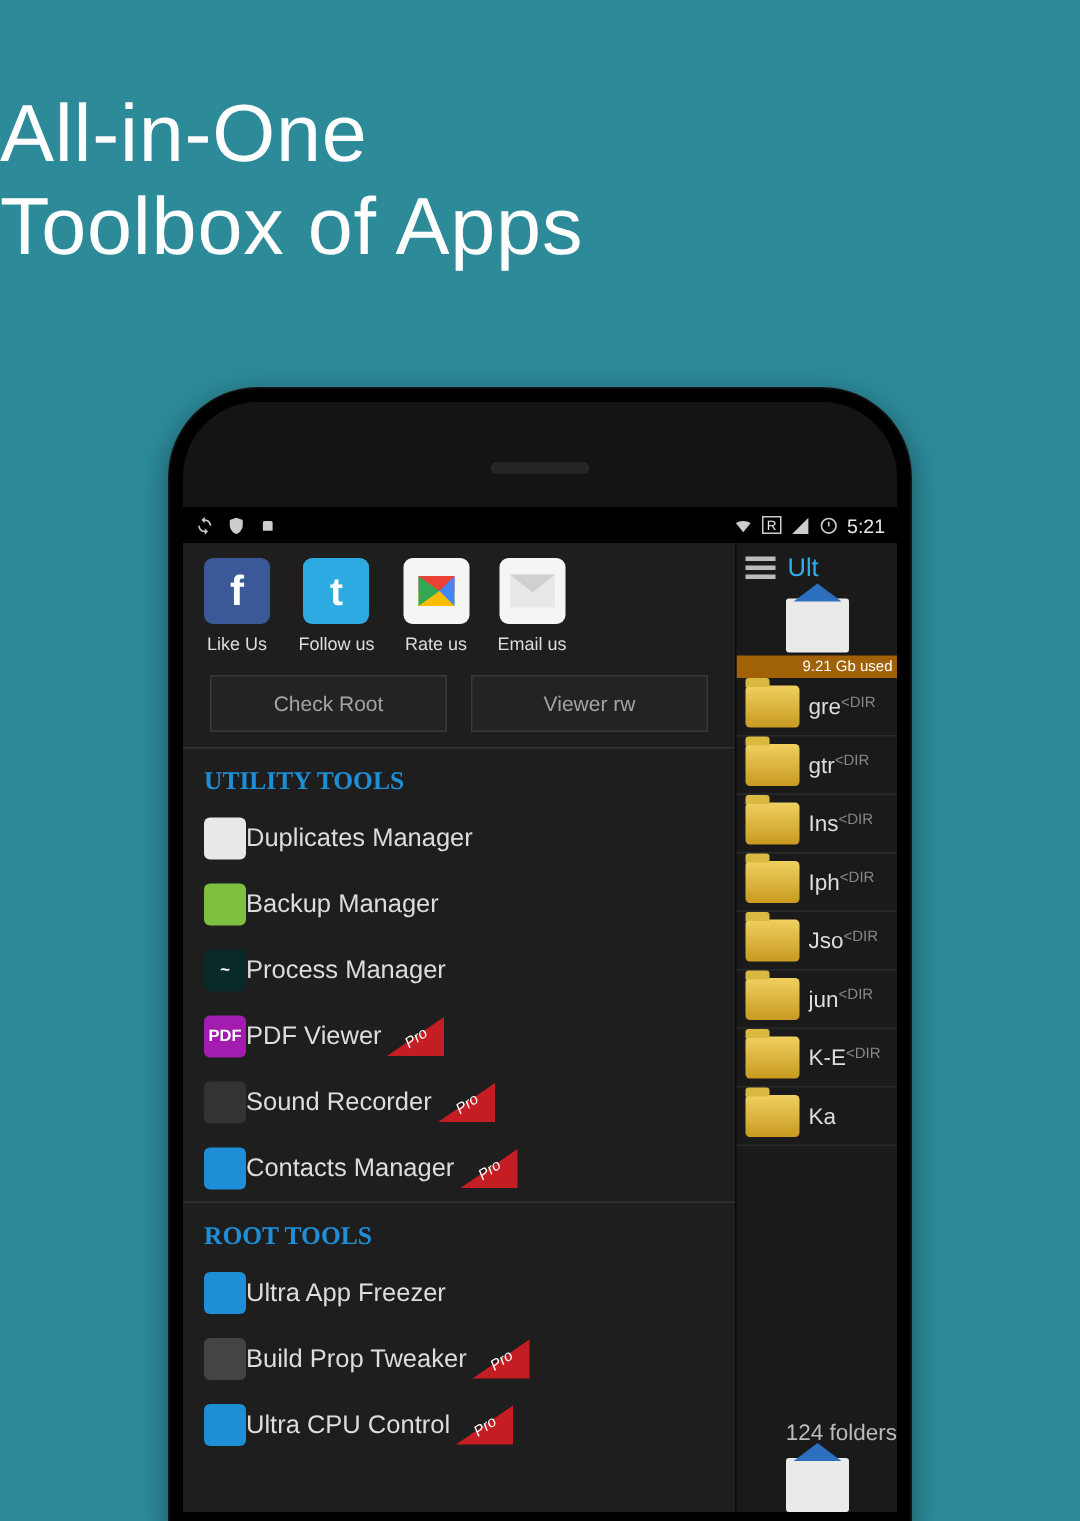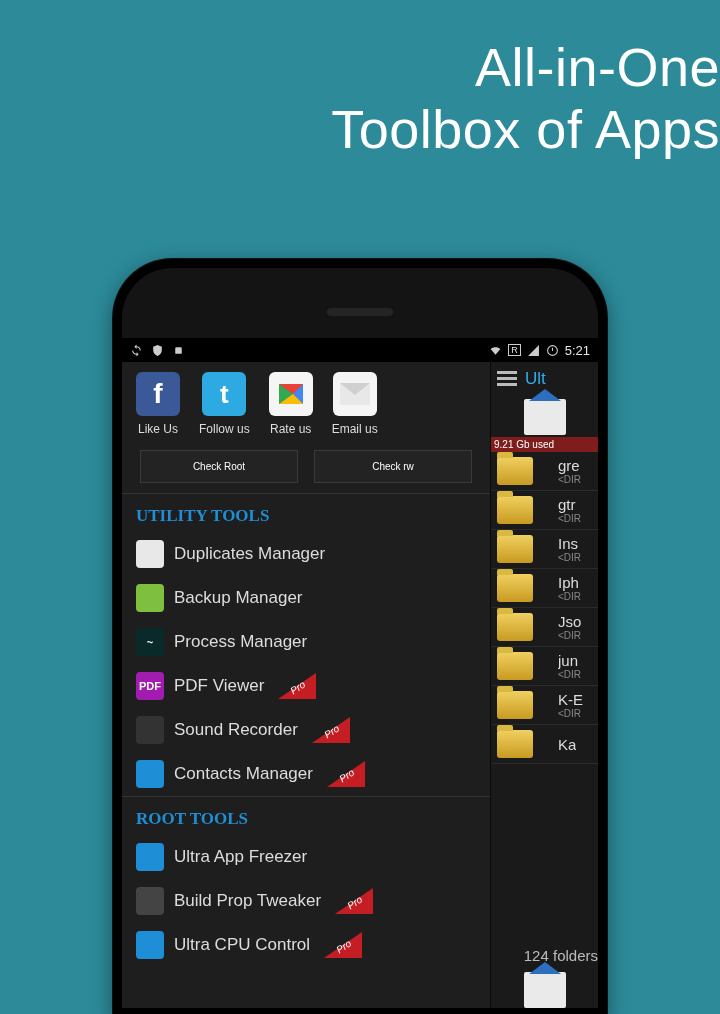--- a/index.html
+++ b/index.html
@@ -5,26 +5,26 @@
 * { margin: 0; padding: 0; box-sizing: border-box; }
 body {
   width: 720px;
   height: 1014px;
   background: #2c8a99;
   font-family: -apple-system, Helvetica, Arial, sans-serif;
   overflow: hidden;
   position: relative;
 }
 .hero-title {
-  text-align: right;
+  text-align: left;
   color: #fff;
   font-weight: 300;
   font-size: 54px;
   line-height: 1.15;
-  padding-top: 36px;
+  padding-top: 58px;
   letter-spacing: 0.5px;
 }
 .phone {
   position: absolute;
   left: 112px;
   top: 258px;
   width: 496px;
   height: 760px;
   background: #000;
   border-radius: 60px 60px 0 0;
@@ -96,39 +96,38 @@
 .play { background: #f5f5f5; }
 .email { background: #f5f5f5; }
 .btn-row {
   display: flex; gap: 16px;
   padding: 10px 18px;
 }
 .btn {
   flex: 1;
   border: 1px solid #3a3a3a;
   background: #232323;
-  color: #ffffff;
-  font-size: 10px;
+  color: #a3a3a3;
+  font-size: 14px;
   padding: 10px 0;
   text-align: center;
 }
 .section-title {
   color: #1e8fd6;
   font-weight: bold;
   font-size: 17px;
   padding: 12px 14px 6px;
   border-top: 1px solid #333;
   font-family: Liberation Serif, serif;
 }
 .tool-item {
   display: flex; align-items: center;
   padding: 8px 14px;
   color: #ddd;
   font-size: 17px;
-  gap: 10px;
   position: relative;
 }
 .tool-icon {
   width: 28px; height: 28px;
   border-radius: 4px;
   flex-shrink: 0;
   display:flex;align-items:center;justify-content:center;
   font-size:11px;font-weight:bold;color:#fff;
 }
 .pro-badge {
@@ -171,44 +170,44 @@
   position: relative;
   border-radius: 2px;
 }
 .home-icon::before {
   content:""; position:absolute; top:-10px; left:5px;
   border-left:16px solid transparent;
   border-right:16px solid transparent;
   border-bottom:12px solid #2c6fbf;
 }
 .storage-used {
-  background: #7f1d1d;
+  background: #a16207;
   color: #fff; font-size: 10px;
-  padding: 2px 3px; text-align: left;
+  padding: 2px 3px; text-align: right;
 }
 .file-row {
   display: flex; align-items: center;
   padding: 5px 2px 5px 6px;
   gap: 6px;
   color: #ddd; font-size: 15px;
   border-bottom: 1px solid #2a2a2a;
 }
 .folder-icon {
   width: 36px; height: 28px;
   background: linear-gradient(#f0d060, #c89a20);
   border-radius: 3px;
   position: relative;
   flex-shrink: 0;
 }
 .folder-icon::before {
   content:""; position:absolute; top:-5px; left:0;
   width:16px; height:6px; background:#d9b940; border-radius:2px 2px 0 0;
 }
 .file-meta { font-size: 10px; color: #888; }
-.file-text { display:flex; flex-direction:column; overflow:hidden;margin-left:19px; }
+.file-text { display:flex; flex-direction:row; overflow:hidden; }
 .footer-count {
   font-size: 15px; color: #bbb; text-align:right;
   padding: 2px 0 4px;
 }
 .play-triangle {
   width: 0; height: 0;
   border-left: 14px solid #33a852;
   border-top: 10px solid #ea4335;
   border-bottom: 10px solid #fbbc05;
   border-right: 10px solid #4285f4;
@@ -290,21 +289,21 @@
             <div class="social-item">
               <div class="social-icon email">
                   <div class="envelope"></div>
                 </div>
               <div>Email us</div>
             </div>
           </div>
 
           <div class="btn-row">
             <div class="btn">Check Root</div>
-            <div class="btn">Check rw</div>
+            <div class="btn">Viewer rw</div>
           </div>
 
           <div class="section-title">UTILITY TOOLS</div>
           <div id="utility-list">
               <div class="tool-item">
                 <div class="tool-icon" style="background: rgb(232, 232, 232);"></div>
                 <span>Duplicates Manager</span>
               </div>
               <div class="tool-item">
                 <div class="tool-icon" style="background: rgb(127, 191, 63);"></div>

